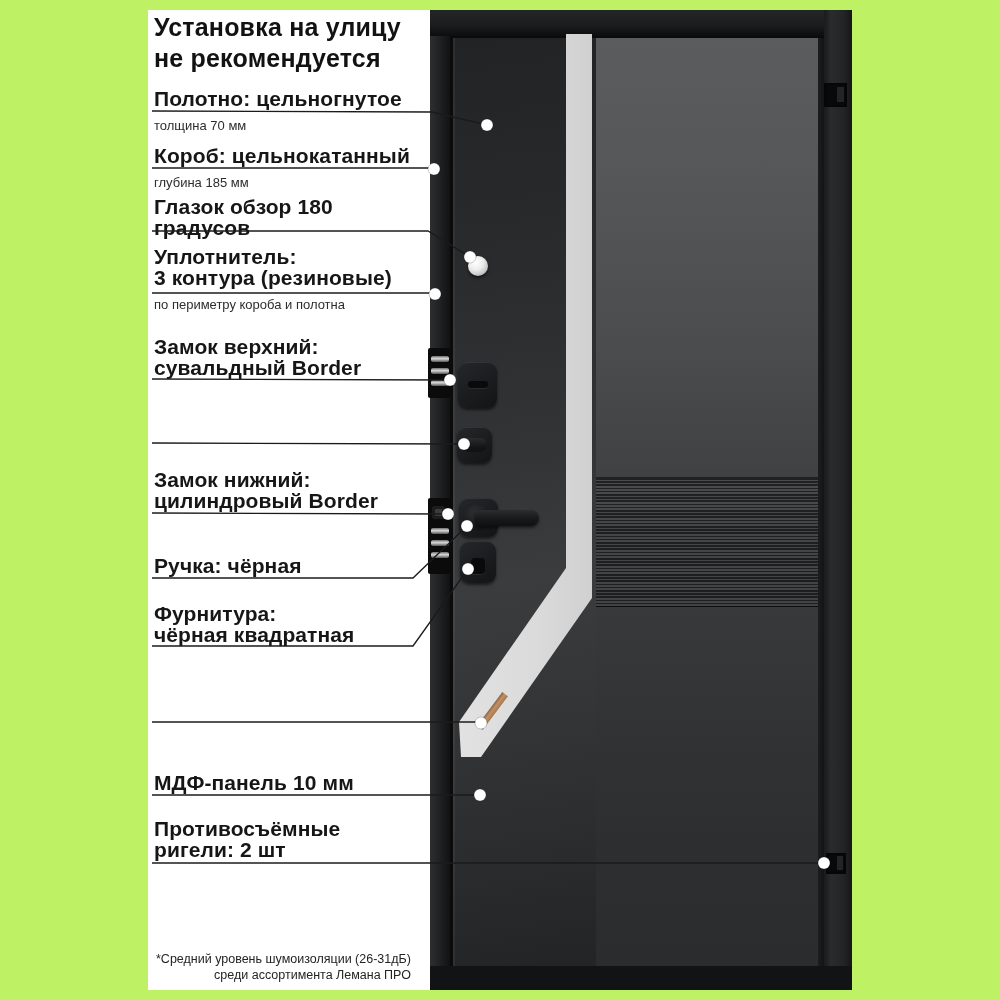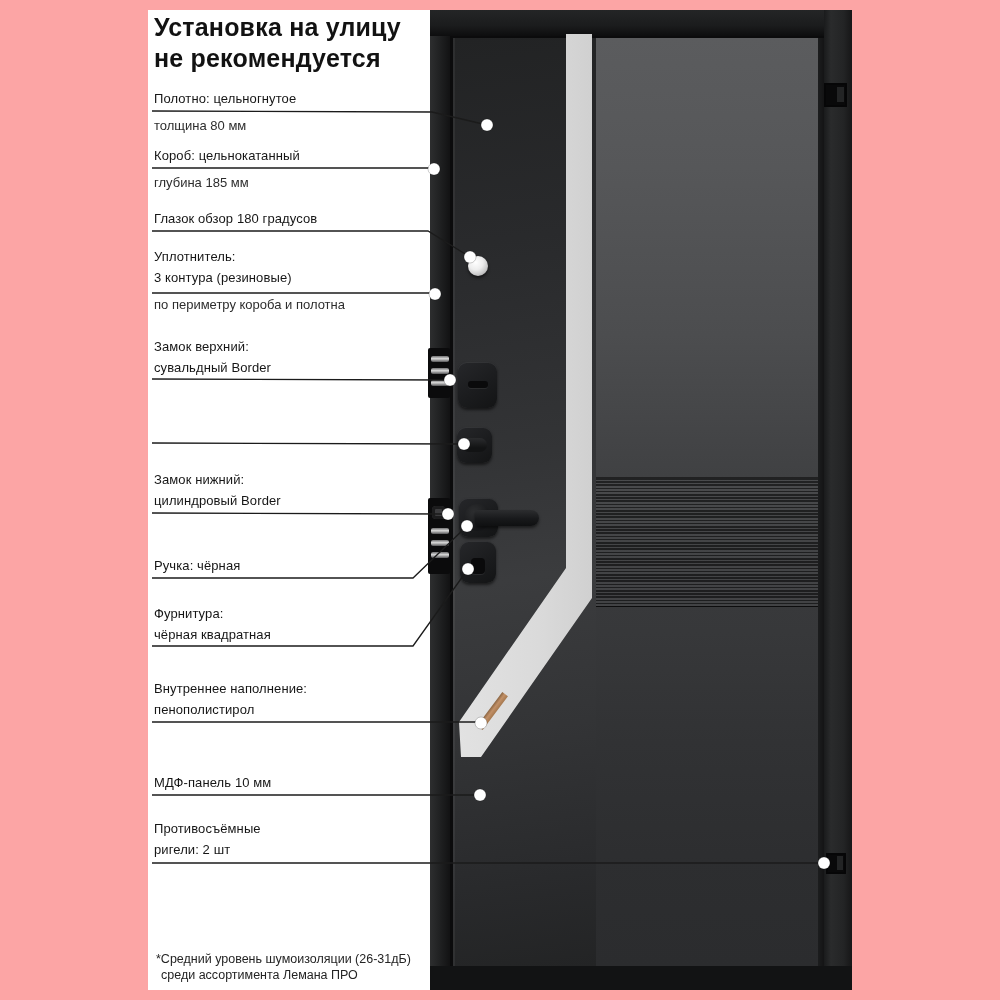--- a/index.html
+++ b/index.html
@@ -1,28 +1,28 @@
 <!DOCTYPE html>
 <html><head>
 <meta charset="utf-8">
 <style>
   * { margin:0; padding:0; box-sizing:border-box; }
   html,body { width:1000px; height:1000px; }
   body { background:#000; font-family:"Liberation Sans","DejaVu Sans",sans-serif; }
-  #canvas { position:relative; width:1000px; height:1000px; background:#fca5a5; overflow:hidden; }
+  #canvas { position:relative; width:1000px; height:1000px; background:#bef264; overflow:hidden; }
 
   .content-panel { position:absolute; left:148px; top:10px; width:704px; height:980px; background:#ffffff; }
 
   
   .title { position:absolute; left:154px; top:12px; font-size:25px; font-weight:bold;
            line-height:31px; color:#121212; letter-spacing:.2px; }
   .co { position:absolute; left:154px; width:276px; color:#161616; }
-  .co-l { font-size:13px; font-weight:normal; line-height:21px; letter-spacing:.1px; }
+  .co-l { font-size:21px; font-weight:bold; line-height:21px; letter-spacing:.1px; }
   .co-s { font-size:13px; line-height:16px; margin-top:9px; font-weight:normal; color:#2d2d2d; }
-  .footnote { position:absolute; left:156px; top:951px; font-size:12.5px; line-height:16px; color:#242424; }
+  .footnote { position:absolute; left:156px; top:951px; font-size:12.5px; line-height:16px; color:#242424;text-align:right; }
   .footnote .l2 { padding-left:5px; }
 
   
   .door { position:absolute; left:430px; top:10px; width:422px; height:980px; background:#151617; }
   .frame-left  { position:absolute; left:0; top:0; width:20px; height:980px;
                  background:linear-gradient(90deg,#2d2e2f 0,#212223 45%,#121213 100%); }
   .frame-top   { position:absolute; left:0; top:0; width:422px; height:26px;
                  background:linear-gradient(180deg,#242526 0,#1b1c1d 60%,#0d0d0e 100%); }
   .frame-right { position:absolute; left:394px; top:0; width:28px; height:980px;
                  background:linear-gradient(90deg,#1a1b1c 0,#2a2b2c 25%,#232425 70%,#161617 100%); }
@@ -131,28 +131,28 @@
   </div>
 
   <div class="title">
     <div>Установка на улицу</div>
     <div>не рекомендуется</div>
   </div>
 
   <div class="co" style="top:88px">
     <div class="co-l">Полотно: цельногнутое</div>
     <div class="co-l"></div>
-    <div class="co-s">толщина 80 мм</div>
+    <div class="co-s">толщина 70 мм</div>
   </div>
   <div class="co" style="top:145px">
     <div class="co-l">Короб: цельнокатанный</div>
     <div class="co-l"></div>
     <div class="co-s">глубина 185 мм</div>
   </div>
-  <div class="co" style="top:208px">
+  <div class="co" style="top:196px">
     <div class="co-l">Глазок обзор 180 градусов</div>
   </div>
   <div class="co" style="top:246px">
     <div class="co-l">Уплотнитель:</div>
     <div class="co-l">3 контура (резиновые)</div>
     <div class="co-s">по периметру короба и полотна</div>
   </div>
   <div class="co" style="top:336px">
     <div class="co-l">Замок верхний:</div>
     <div class="co-l">сувальдный Border</div>
@@ -160,24 +160,20 @@
   <div class="co" style="top:469px">
     <div class="co-l">Замок нижний:</div>
     <div class="co-l">цилиндровый Border</div>
   </div>
   <div class="co" style="top:555px">
     <div class="co-l">Ручка: чёрная</div>
   </div>
   <div class="co" style="top:603px">
     <div class="co-l">Фурнитура:</div>
     <div class="co-l">чёрная квадратная</div>
-  </div>
-  <div class="co" style="top:678px">
-    <div class="co-l">Внутреннее наполнение:</div>
-    <div class="co-l">пенополистирол</div>
   </div>
   <div class="co" style="top:772px">
     <div class="co-l">МДФ-панель 10 мм</div>
   </div>
   <div class="co" style="top:818px">
     <div class="co-l">Противосъёмные</div>
     <div class="co-l">ригели: 2 шт</div>
   </div>
 
   <div class="footnote">

